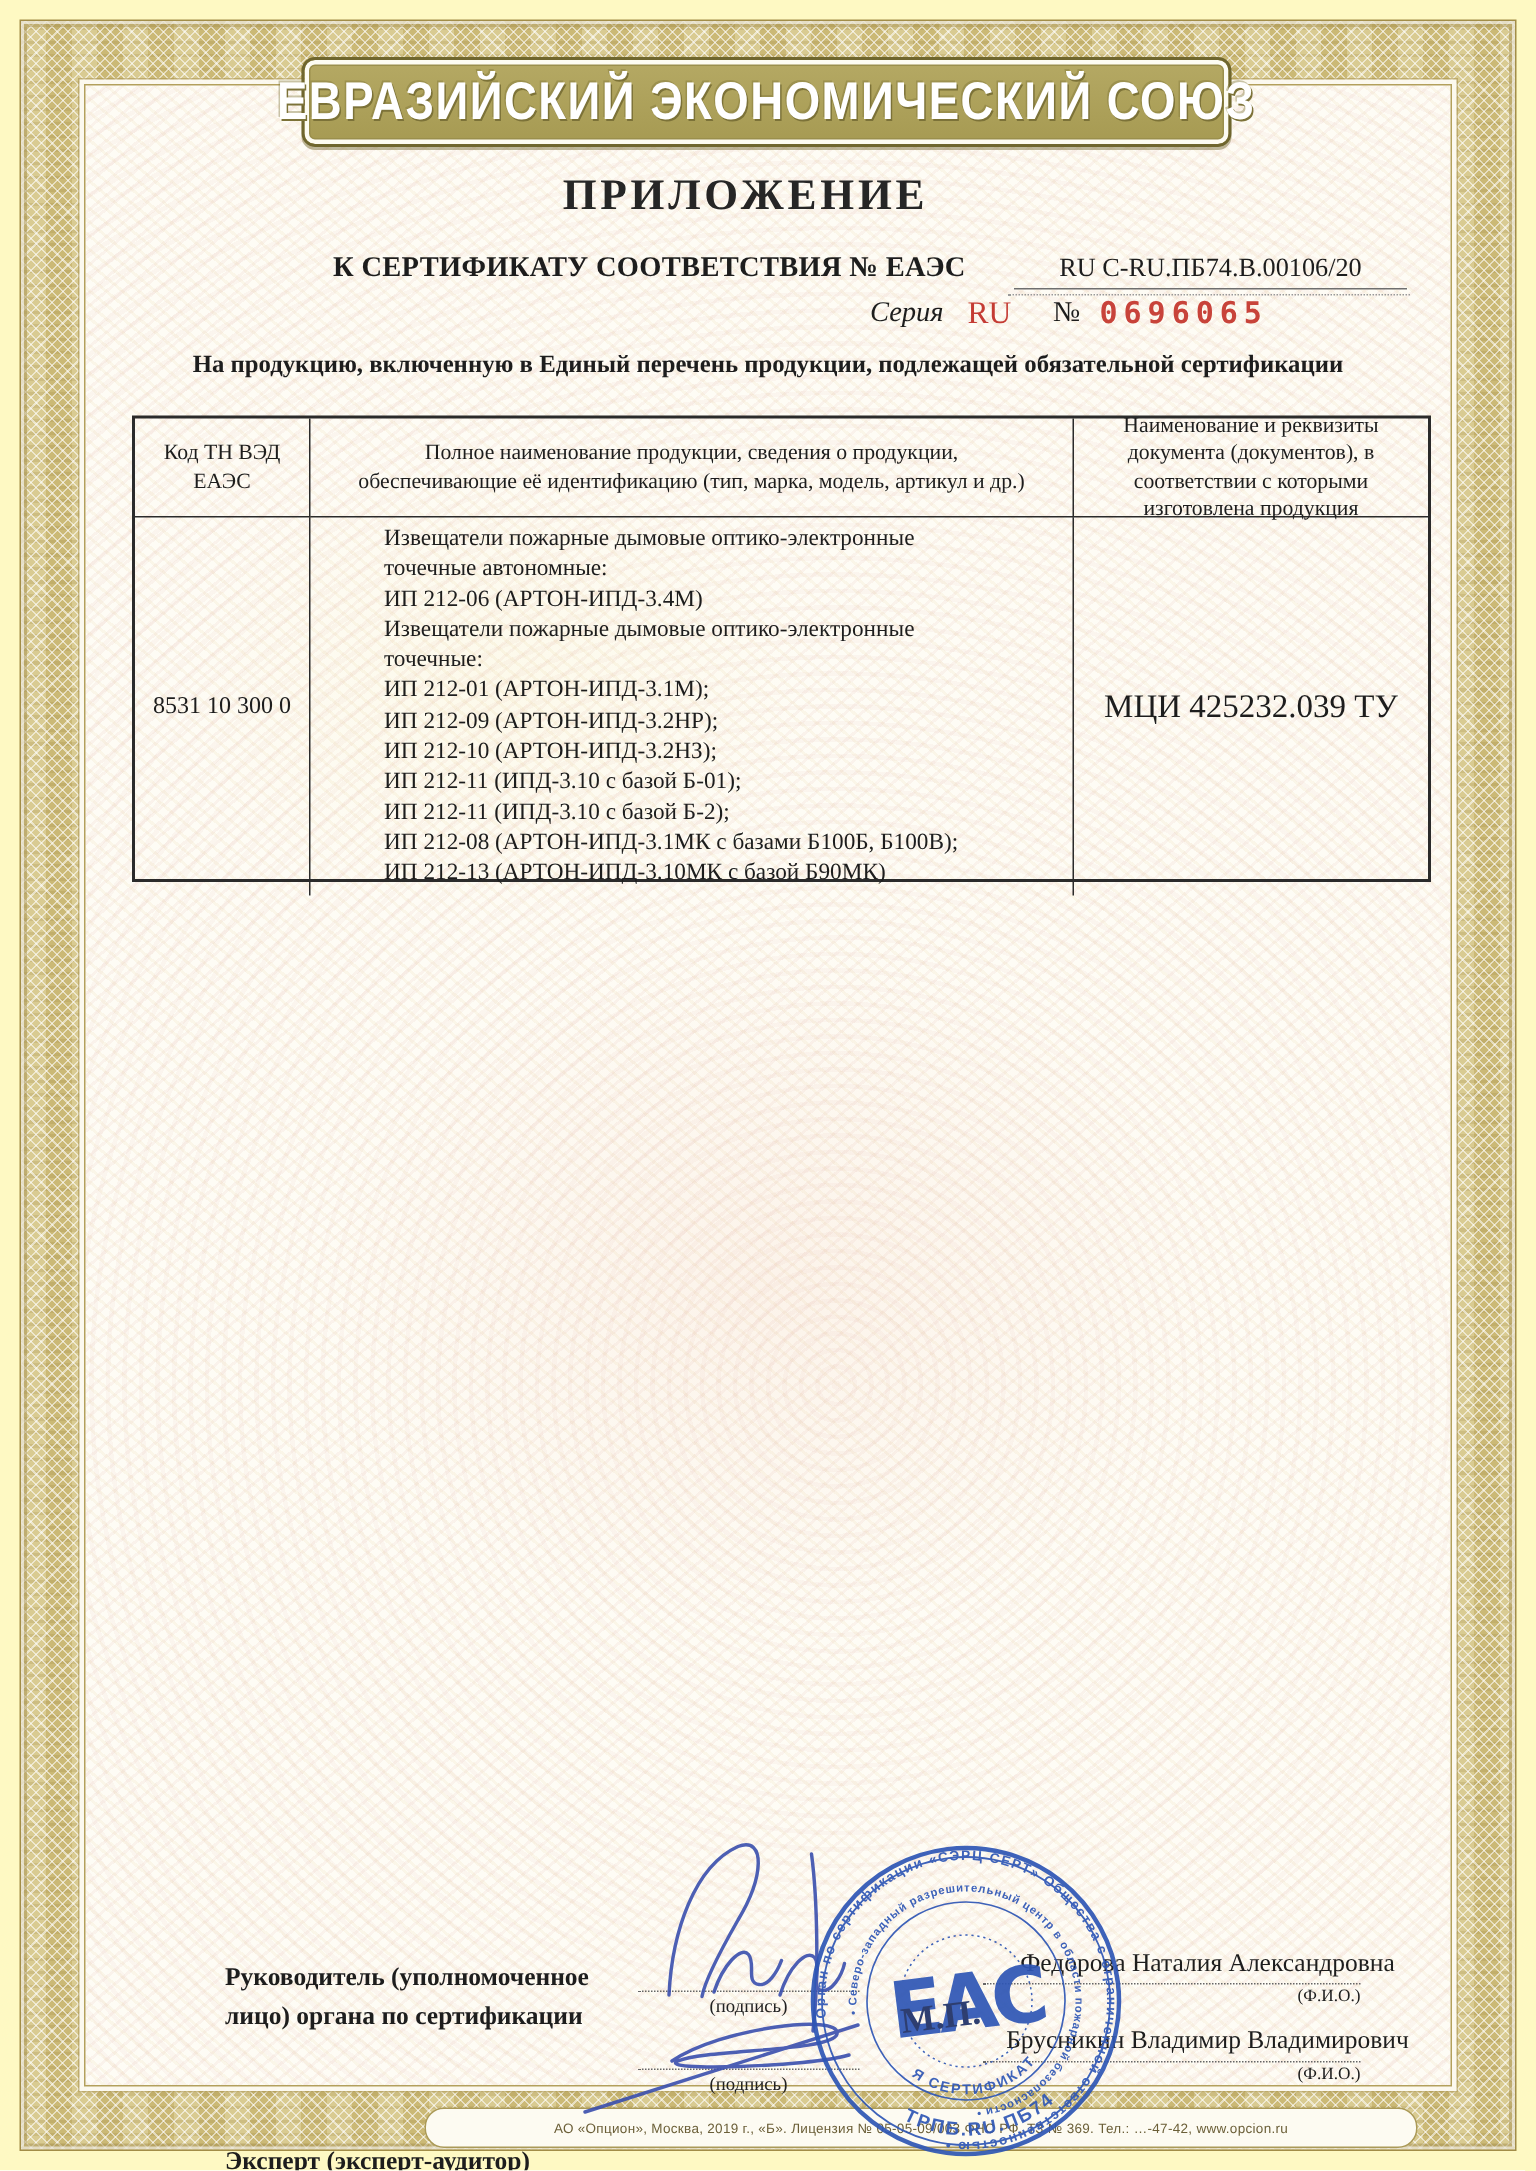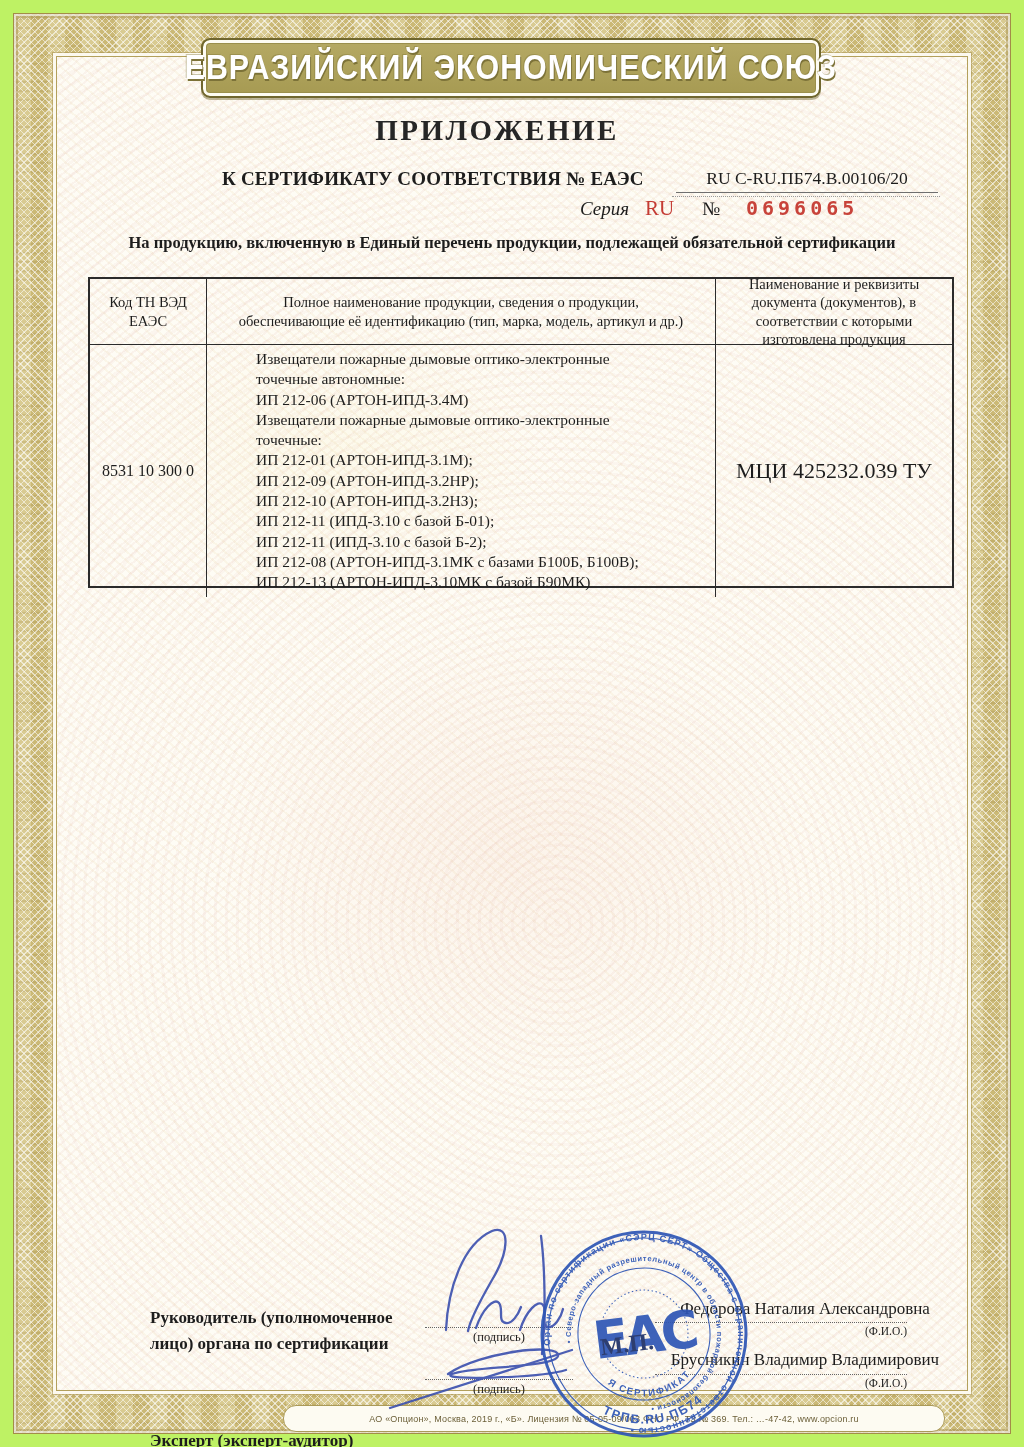--- a/index.html
+++ b/index.html
@@ -1,17 +1,17 @@
 <!DOCTYPE html>
 <html><head>
 <meta charset="utf-8">
 <style>
   html,body{margin:0;padding:0;}
   body{width:1024px;height:1447px;background:#ffffff;font-family:"Liberation Serif",serif;color:#1d1d1d;}
-  .page{position:relative;width:1024px;height:1447px;overflow:hidden;background:#bef264;}
+  .page{position:relative;width:1024px;height:1447px;overflow:hidden;background:#fef9c3;}
 
   
   .band{
     position:absolute;inset:13px;
     background:
       repeating-linear-gradient(45deg, rgba(255,255,255,.55) 0 1px, transparent 1px 5px),
       repeating-linear-gradient(-45deg, rgba(255,255,255,.55) 0 1px, transparent 1px 5px),
       repeating-linear-gradient(0deg, rgba(150,125,55,.18) 0 2px, transparent 2px 9px),
       repeating-linear-gradient(90deg, #d9cb92 0 17px, #cbb976 17px 34px);
     border:1px solid #a28d48;
@@ -47,21 +47,21 @@
 
   .abs{position:absolute;}
   .title{left:0;width:994px;top:114px;text-align:center;font-size:29px;font-weight:bold;letter-spacing:2.5px;color:#262626;z-index:2;}
   .cert-label{left:222px;top:168px;font-size:19px;font-weight:bold;letter-spacing:.2px;z-index:2;}
   .cert-number{left:676px;top:168px;width:262px;text-align:center;font-size:17.5px;z-index:2;}
   .rule-solid{left:676px;top:192px;width:262px;border-top:1.4px solid #6f6f6f;z-index:2;}
   .rule-dotted{left:672px;top:196px;width:268px;border-top:1px dotted #9a9a9a;z-index:2;}
   .series-label{left:580px;top:198px;font-size:19px;z-index:2;font-style:italic;}
   .series-value{left:645px;top:196px;font-size:21px;color:#c43b33;z-index:2;}
   .no-sign{left:702px;top:198px;font-size:19px;z-index:2;}
-  .form-number{left:733px;top:196px;font-family:"DejaVu Sans Mono",monospace;font-weight:bold;font-size:20px;letter-spacing:4px;color:#c8433a;z-index:2;margin-left:13px;}
+  .form-number{left:733px;top:196px;font-family:"DejaVu Sans Mono",monospace;font-weight:bold;font-size:20px;letter-spacing:4px;color:#c8433a;z-index:2;}
   .subtitle{left:0;right:0;top:233px;text-align:center;font-size:16.5px;font-weight:bold;z-index:2;}
 
   
   .table{
     position:absolute;left:88px;top:277px;width:866px;height:311px;z-index:2;
     border:2px solid #2b2b2b;box-sizing:border-box;
     display:grid;grid-template-columns:117px 1fr 236px;grid-template-rows:66px 1fr;
   }
   .cell{box-sizing:border-box;display:flex;align-items:center;justify-content:center;text-align:center;padding:2px 6px;}
   .cell.br{border-right:1.5px solid #2b2b2b;}

